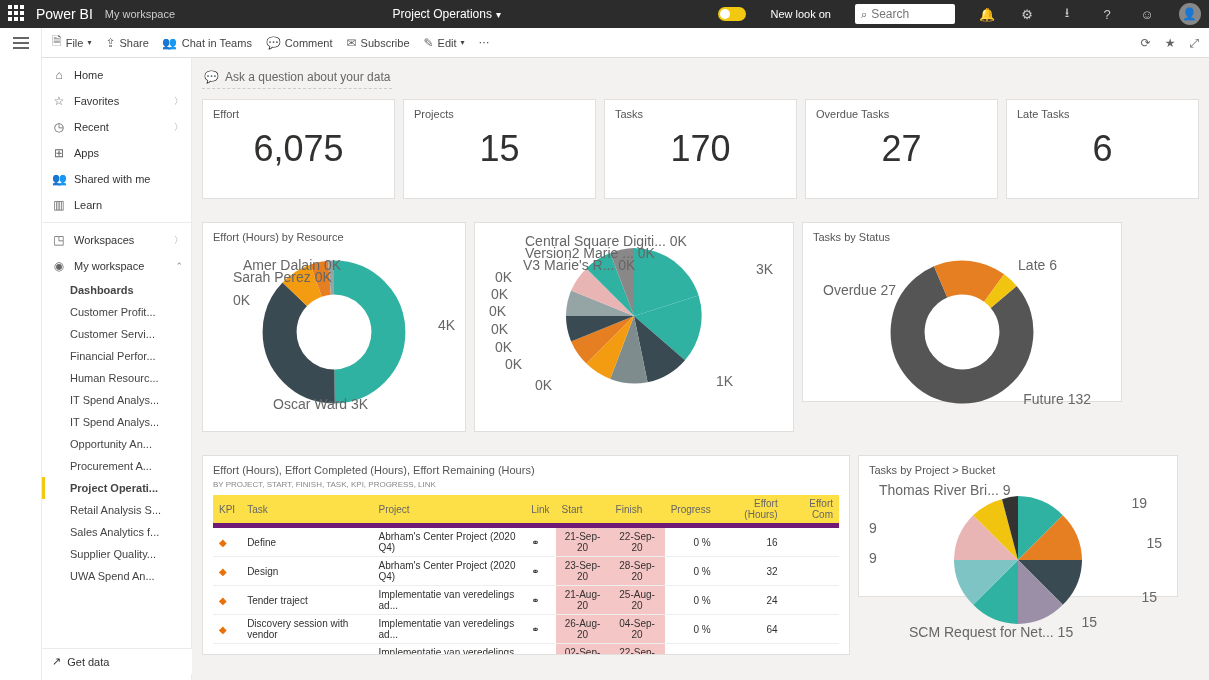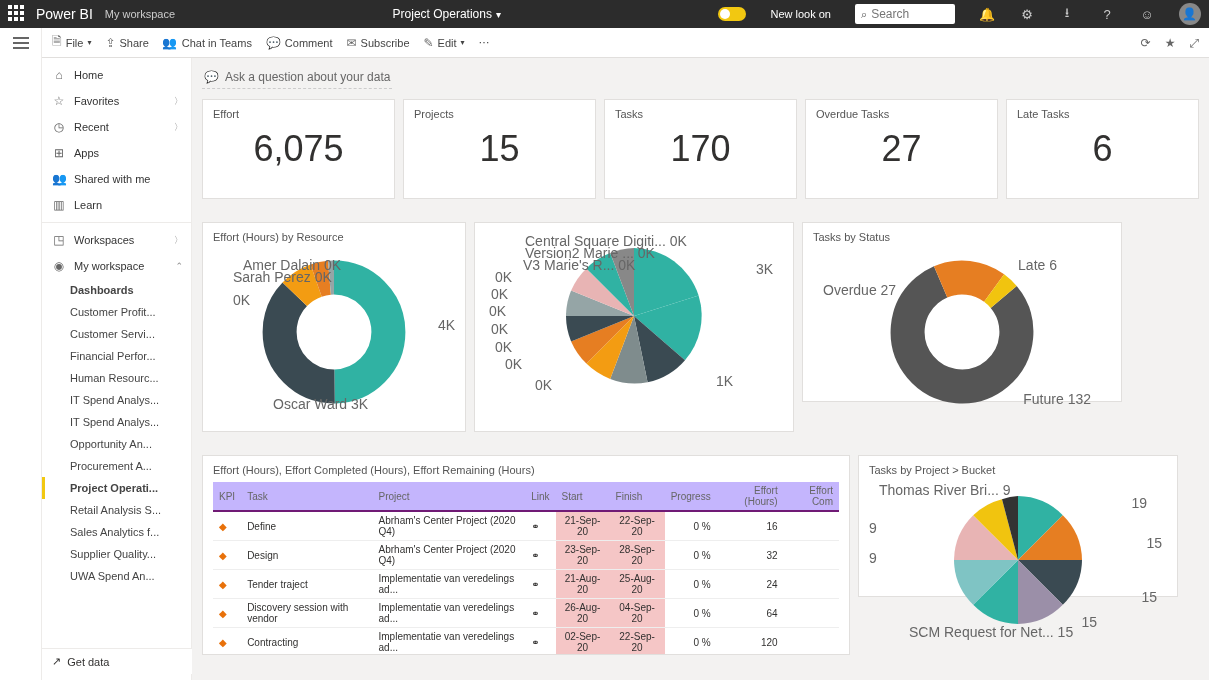--- a/index.html
+++ b/index.html
@@ -40,21 +40,21 @@
 .qa { display:flex; align-items:center; gap:6px; font-size:12px; color:#666; padding:4px 2px; border-bottom:1px dashed #ccc; width:fit-content; margin-bottom:10px;}
 .row{ display:flex; gap:8px; margin-bottom:23px;}
 .tile{ background:#fff; border:1px solid #e1dfdd; padding:8px 10px;}
 .tile.kpi{ flex:1; height:100px;}
 .tile.kpi .lbl{font-size:11px;color:#555;margin-bottom:6px;}
 .tile.kpi .val{font-size:36px;font-weight:300;text-align:center;margin-top:8px;}
 .tile.chart{ position:relative;}
 .chart-title{font-size:11px;color:#555;margin-bottom:4px;}
 .chart-sub{font-size:8px;color:#888;text-transform:uppercase;}
 .tbl{ width:100%; border-collapse:collapse; font-size:10px; margin-top:6px;}
-.tbl th{ text-align:left; color:#666; font-weight:400; padding:3px 6px; border-bottom:2px solid #701a75; background:#c4b5fd;}
+.tbl th{ text-align:left; color:#666; font-weight:400; padding:3px 6px; border-bottom:5px solid #701a75; background:#fde047;}
 .tbl th.r{text-align:right;}
 .tbl td{ padding:3px 6px; border-bottom:1px solid #eee;}
 .tbl td.r{text-align:right;}
 .tbl td.date{ background:#f5c6c6; text-align:center;}
 .tbl .diamond{ color:#e8710a; font-size:10px;}
 .svgwrap{display:flex;justify-content:center;position:relative;}
 .lbltxt{position:absolute;font-size:14px;color:#666;white-space:nowrap;}
 </style>
 </head>
 <body>
@@ -280,20 +280,21 @@
           <span class="lbltxt" style="top:10px;right:54px;">Late 6</span>
           <span class="lbltxt" style="top:35px;left:10px;">Overdue 27</span>
           <span class="lbltxt" style="bottom:10px;right:20px;">Future 132</span>
         </div>
       </div>
     </div>
 
     <div class="row">
       <div class="tile chart" style="width:648px;height:200px;overflow:hidden;">
         <div class="chart-title">Effort (Hours), Effort Completed (Hours), Effort Remaining (Hours)</div>
+        <div class="chart-sub">BY PROJECT, START, FINISH, TASK, KPI, PROGRESS, LINK</div>
         <table class="tbl">
           <thead>
               <tr id="tblhead">
                 <th>KPI</th>
                 <th>Task</th>
                 <th>Project</th>
                 <th>Link</th>
                 <th>Start</th>
                 <th>Finish</th>
                 <th class="r">Progress</th>

